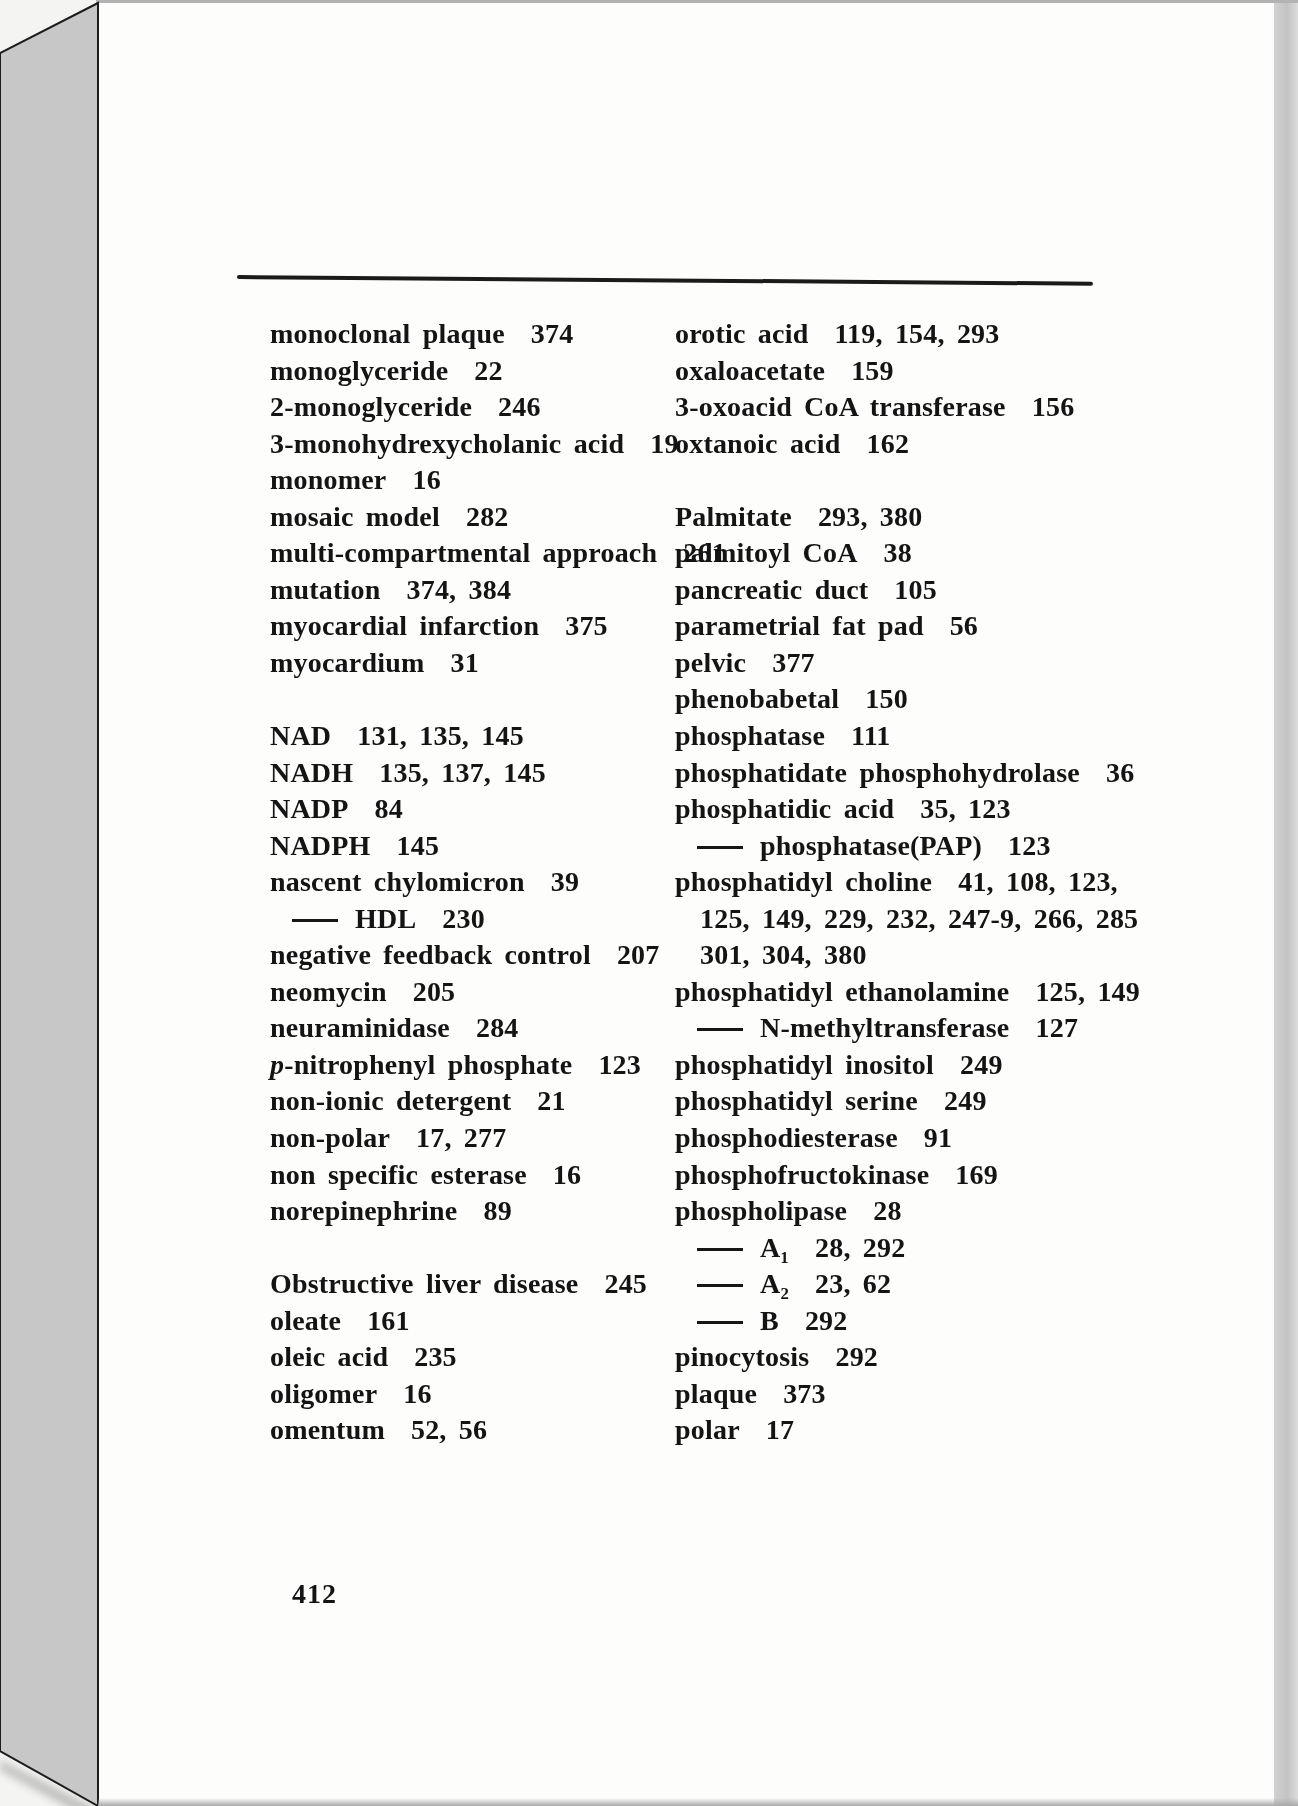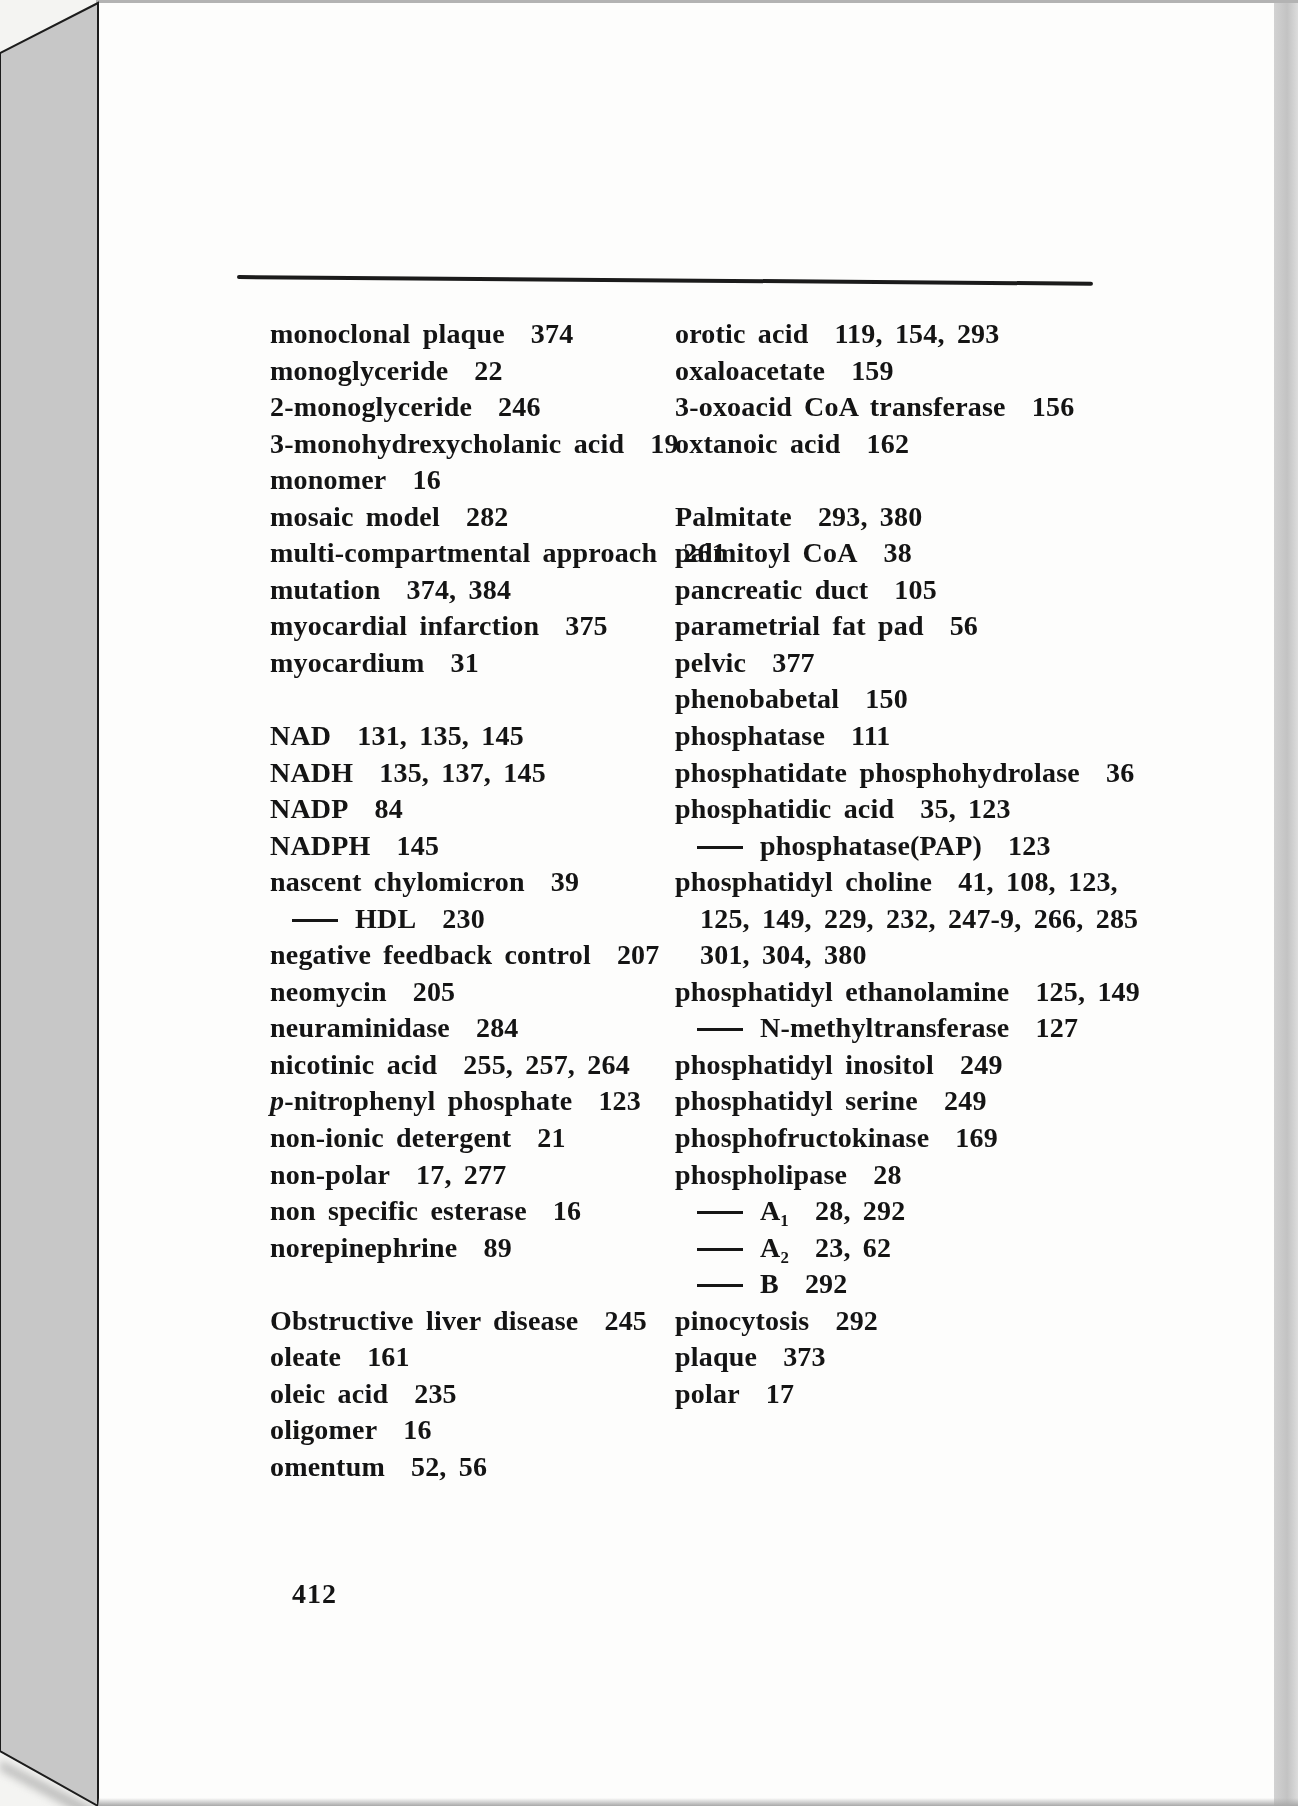--- a/index.html
+++ b/index.html
@@ -136,21 +136,20 @@
       <div class="line"></div>
       <div class="line"><span class="term">NAD</span><span class="pages">131, 135, 145</span></div>
       <div class="line"><span class="term">NADH</span><span class="pages">135, 137, 145</span></div>
       <div class="line"><span class="term">NADP</span><span class="pages">84</span></div>
       <div class="line"><span class="term">NADPH</span><span class="pages">145</span></div>
       <div class="line"><span class="term">nascent chylomicron</span><span class="pages">39</span></div>
       <div class="line dashrow"><span class="dash"></span><span class="term">HDL</span><span class="pages">230</span></div>
       <div class="line"><span class="term">negative feedback control</span><span class="pages">207</span></div>
       <div class="line"><span class="term">neomycin</span><span class="pages">205</span></div>
       <div class="line"><span class="term">neuraminidase</span><span class="pages">284</span></div>
-      <div class="line"><span class="term">nicotinic acid</span><span class="pages">255, 257, 264</span></div>
       <div class="line"><span class="term"><i>p</i><span>-nitrophenyl phosphate</span></span><span class="pages">123</span></div>
       <div class="line"><span class="term">non-ionic detergent</span><span class="pages">21</span></div>
       <div class="line"><span class="term">non-polar</span><span class="pages">17, 277</span></div>
       <div class="line"><span class="term">non specific esterase</span><span class="pages">16</span></div>
       <div class="line"><span class="term">norepinephrine</span><span class="pages">89</span></div>
       <div class="line"></div>
       <div class="line"><span class="term">Obstructive liver disease</span><span class="pages">245</span></div>
       <div class="line"><span class="term">oleate</span><span class="pages">161</span></div>
       <div class="line"><span class="term">oleic acid</span><span class="pages">235</span></div>
       <div class="line"><span class="term">oligomer</span><span class="pages">16</span></div>
@@ -172,20 +171,21 @@
       <div class="line"><span class="term">phosphatidate phosphohydrolase</span><span class="pages">36</span></div>
       <div class="line"><span class="term">phosphatidic acid</span><span class="pages">35, 123</span></div>
       <div class="line dashrow"><span class="dash"></span><span class="term">phosphatase(PAP)</span><span class="pages">123</span></div>
       <div class="line"><span class="term">phosphatidyl choline</span><span class="pages">41, 108, 123,</span></div>
       <div class="line cont"><span class="pages">125, 149, 229, 232, 247-9, 266, 285</span></div>
       <div class="line cont"><span class="pages">301, 304, 380</span></div>
       <div class="line"><span class="term">phosphatidyl ethanolamine</span><span class="pages">125, 149</span></div>
       <div class="line dashrow"><span class="dash"></span><span class="term">N-methyltransferase</span><span class="pages">127</span></div>
       <div class="line"><span class="term">phosphatidyl inositol</span><span class="pages">249</span></div>
       <div class="line"><span class="term">phosphatidyl serine</span><span class="pages">249</span></div>
+      <div class="line"><span class="term">phosphodiesterase</span><span class="pages">91</span></div>
       <div class="line"><span class="term">phosphofructokinase</span><span class="pages">169</span></div>
       <div class="line"><span class="term">phospholipase</span><span class="pages">28</span></div>
       <div class="line dashrow"><span class="dash"></span><span class="term">A₁</span><span class="pages">28, 292</span></div>
       <div class="line dashrow"><span class="dash"></span><span class="term">A₂</span><span class="pages">23, 62</span></div>
       <div class="line dashrow"><span class="dash"></span><span class="term">B</span><span class="pages">292</span></div>
       <div class="line"><span class="term">pinocytosis</span><span class="pages">292</span></div>
       <div class="line"><span class="term">plaque</span><span class="pages">373</span></div>
       <div class="line"><span class="term">polar</span><span class="pages">17</span></div>
     </div>
 

